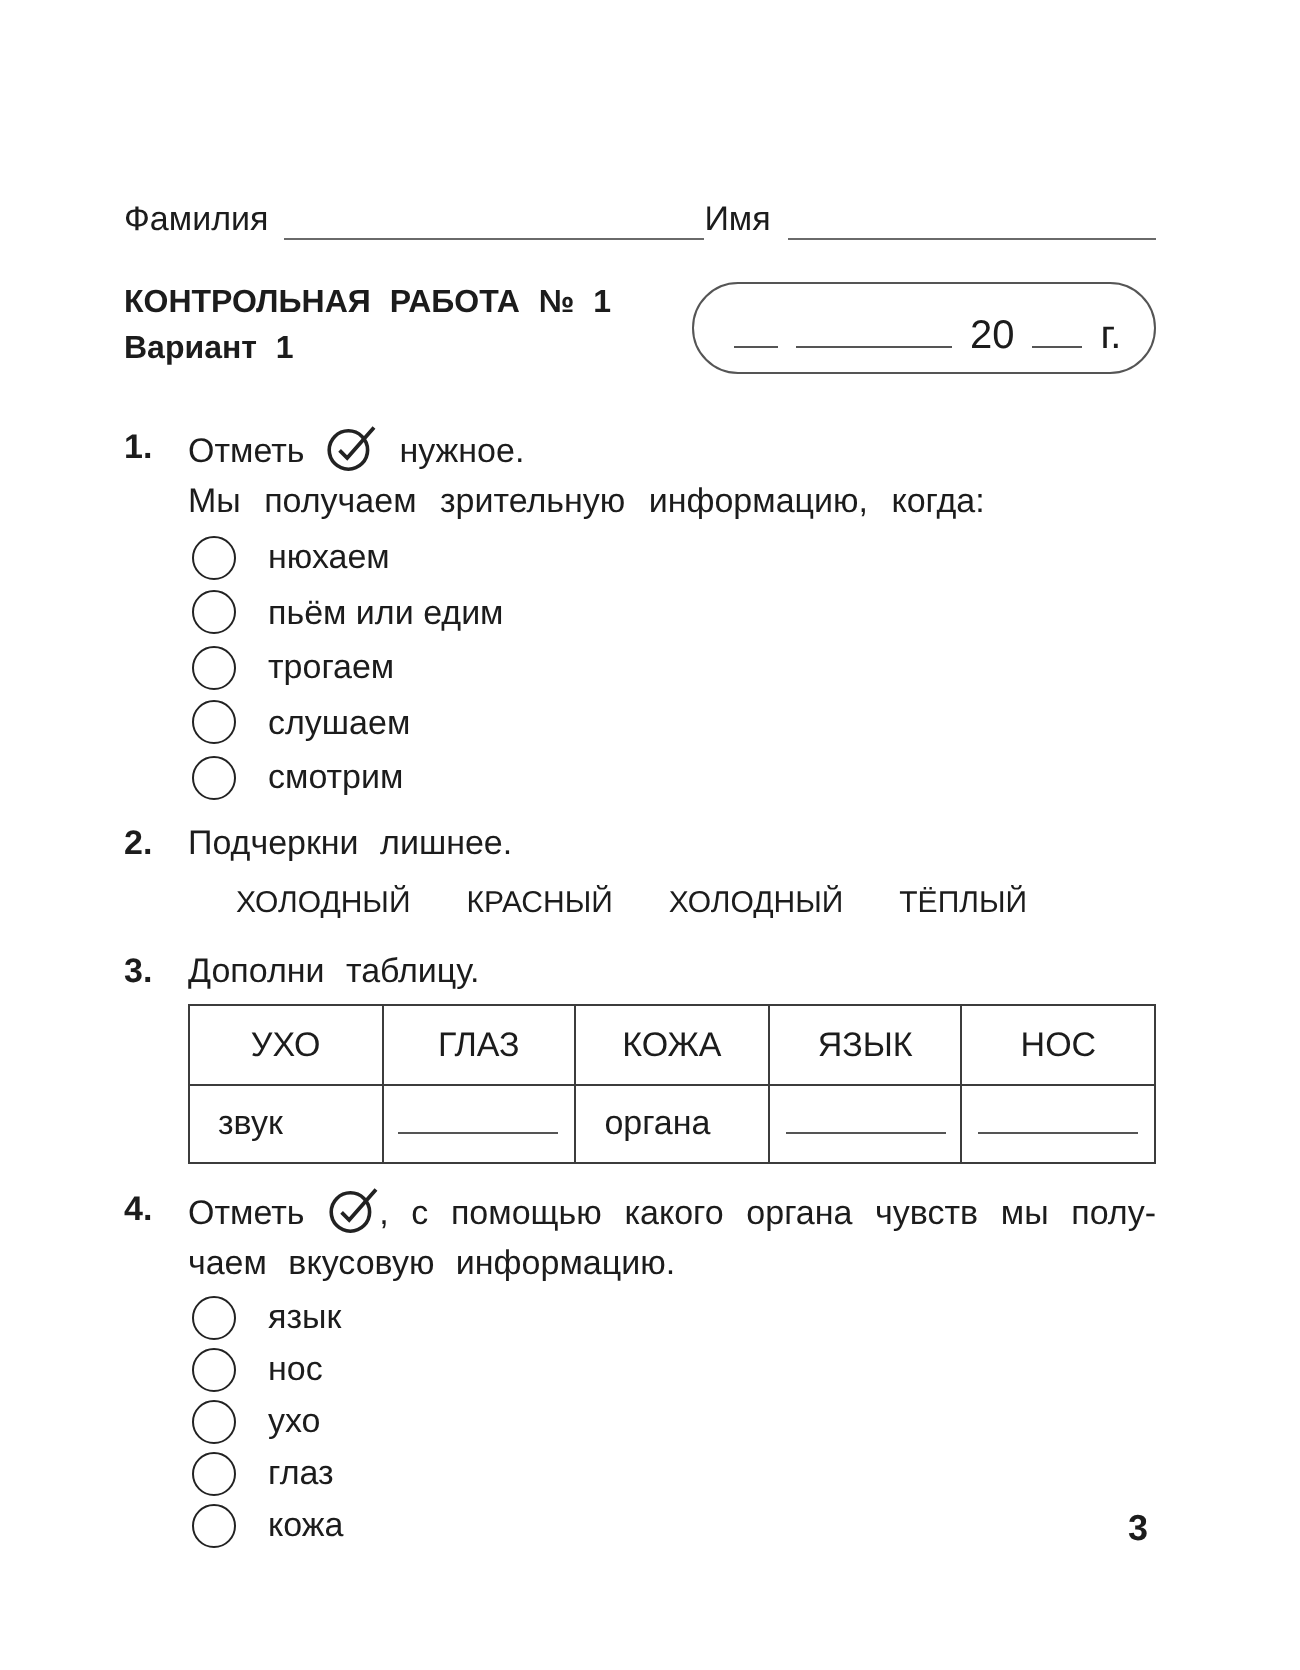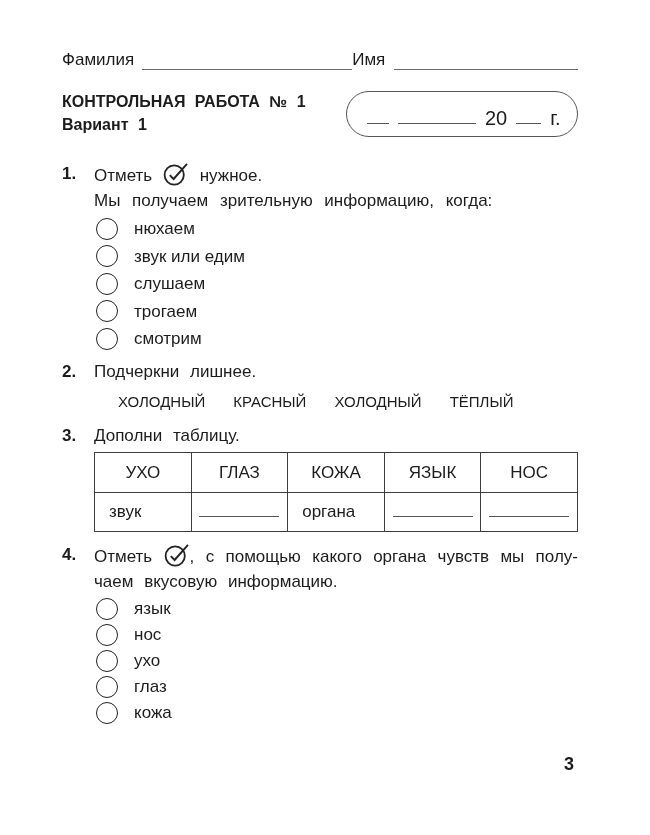--- a/index.html
+++ b/index.html
@@ -8,21 +8,21 @@
     width:650px; height:835px;
     box-sizing:border-box;
     background:#ffffff;
     color:#1c1c1c;
     font-family:"Liberation Sans", sans-serif;
     padding:0 72px 0 62px;
     overflow:hidden;
   }
 
   
-  .name-row { display:flex; align-items:flex-end; padding-top:50px; font-size:17px; line-height:20px; }
+  .name-row { display:flex; align-items:flex-end; padding-top:100px; font-size:17px; line-height:20px; }
   .wline { border-bottom:1.5px solid #6a6a6a; height:16px; }
   .name-row .l1 { width:210px; margin-left:8px; }
   .name-row .l2 { flex:1; margin-left:9px; }
   .name-row .lbl { white-space:nowrap; }
 
   
   .head-row { display:flex; justify-content:space-between; align-items:flex-start; margin-top:20px; }
   .title-block { font-weight:bold; font-size:16px; line-height:23px; word-spacing:5px; }
   .date-box {
     width:232px; height:46px; box-sizing:border-box;
@@ -115,29 +115,29 @@
         <span>нужное.</span>
       </div>
       <div class="ws7">Мы получаем зрительную информацию, когда:</div>
       <div class="opts">
         <div class="opt">
           <span class="circle"></span>
           <span>нюхаем</span>
         </div>
         <div class="opt">
           <span class="circle"></span>
-          <span>звук или едим</span>
+          <span>пьём или едим</span>
+        </div>
+        <div class="opt">
+          <span class="circle"></span>
+          <span>трогаем</span>
         </div>
         <div class="opt">
           <span class="circle"></span>
           <span>слушаем</span>
-        </div>
-        <div class="opt">
-          <span class="circle"></span>
-          <span>трогаем</span>
         </div>
         <div class="opt">
           <span class="circle"></span>
           <span>смотрим</span>
         </div>
       </div>
     </div>
   </div>
 
   <div class="q q2">

